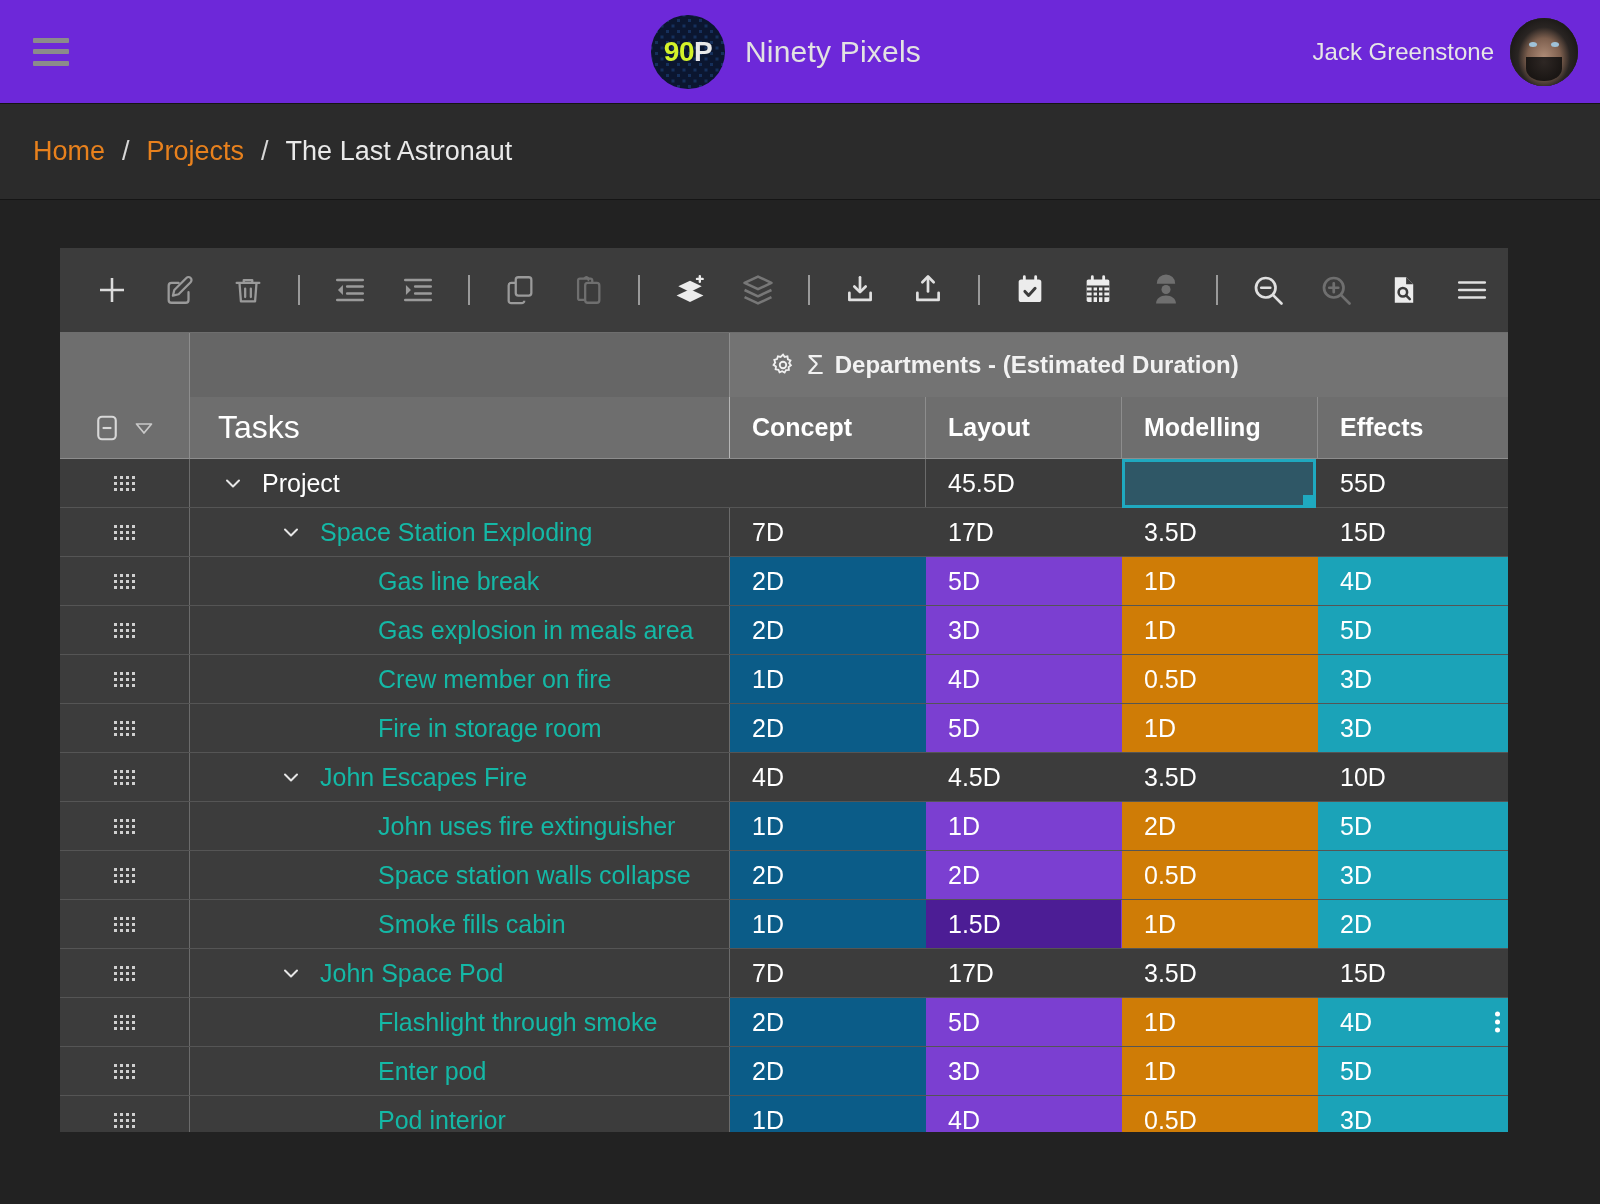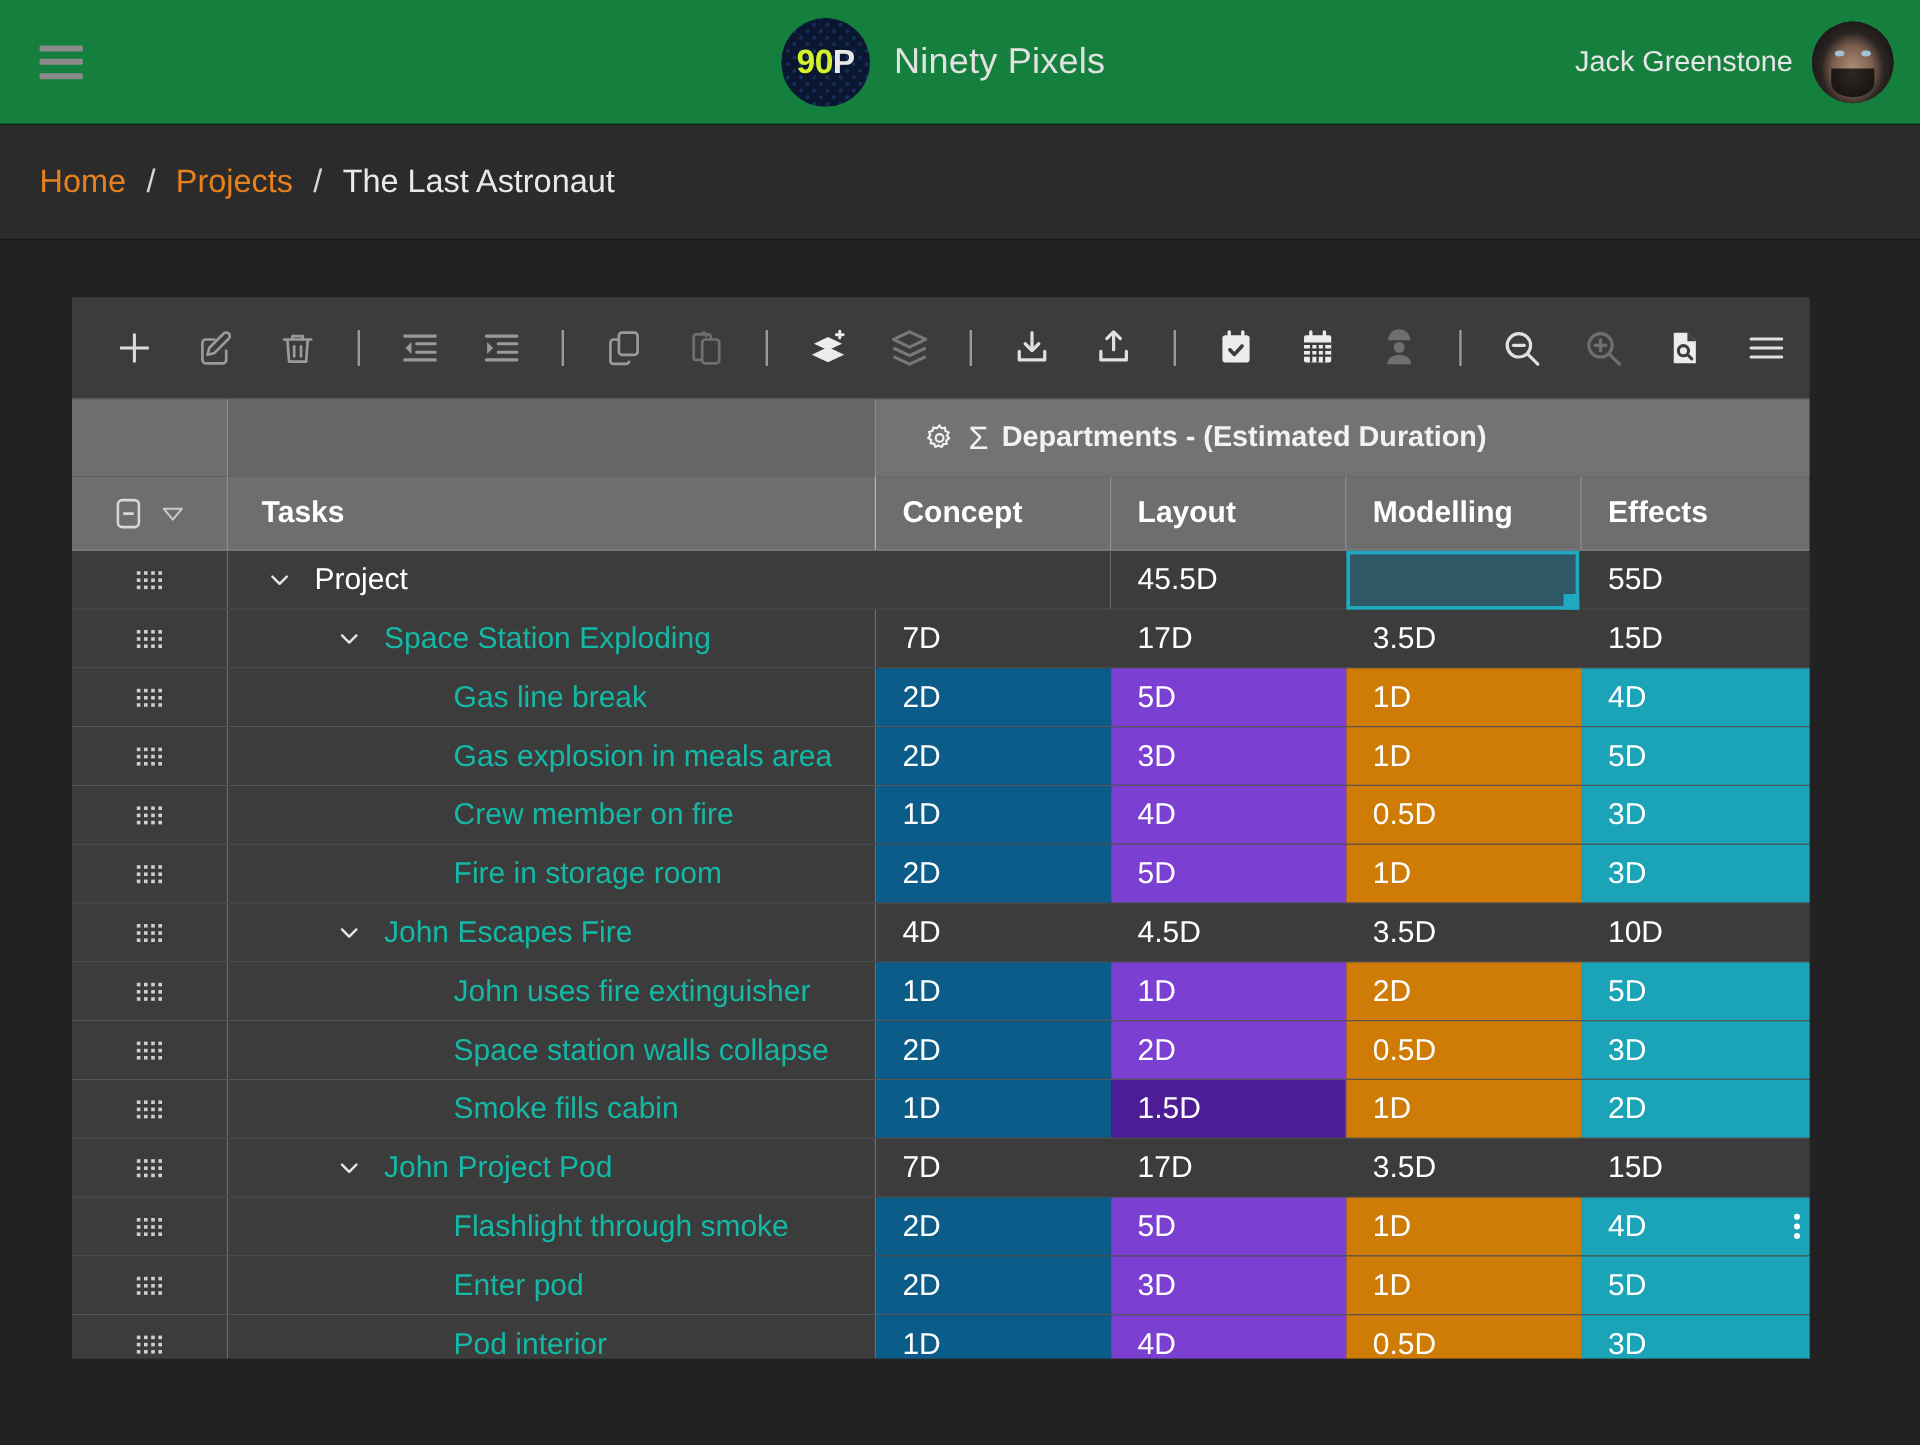--- a/index.html
+++ b/index.html
@@ -7,21 +7,21 @@
     width: 1600px; height: 1204px;
     background: #222222;
     font-family: "Liberation Sans", sans-serif;
     overflow: hidden;
   }
 
   
   .topbar {
     position: relative;
     height: 104px;
-    background: #15803d;
+    background: #6d28d9;
     border-bottom: 1px solid #151515;
     display: flex; align-items: center;
   }
   .hamburger {
     position: absolute; left: 33px; top: 50%; transform: translateY(-50%);
     width: 36px; height: 28px;
     display: flex; flex-direction: column; justify-content: space-between;
     cursor: pointer;
   }
   .hamburger span { display: block; height: 5px; border-radius: 1px; background: #8b8b8b; }
@@ -114,21 +114,21 @@
   }
 
   
   .colhdr { display: flex; height: 62px; background: #6e6e6e; border-bottom: 1px solid #8d8d8d; }
   .ch-handle {
     width: 130px; display: flex; align-items: center; gap: 12px;
     padding-left: 34px; border-right: 1px solid #8d8d8d;
   }
   .ch-tasks {
     flex: 1; display: flex; align-items: center; padding-left: 28px;
-    color: #ffffff; font-size: 25px; font-weight: bold;
+    color: #ffffff; font-size: 32px; font-weight: normal;
     border-right: 1px solid #b5b5b5;
   }
   .ch-col {
     width: 196px; display: flex; align-items: center; padding-left: 22px;
     color: #ffffff; font-size: 25px; font-weight: bold;
     border-right: 1px solid #8d8d8d;
   }
   .ch-col.last { width: 190px; border-right: none; }
 
   
@@ -769,21 +769,21 @@
             <i></i>
             <i></i>
           </div>
         </div>
         <div class="r-task">
           <div class="caret" style="left: 89px;">
             <svg width="24" height="24" viewBox="0 0 24 24" fill="none" stroke="#e6e6e6" stroke-width="2" stroke-linecap="round" stroke-linejoin="round">
               <path d="M6 9.5l6 6 6-6"></path>
             </svg>
           </div>
-          <span class="label orange" style="margin-left: 130px;">John Project Pod</span>
+          <span class="label orange" style="margin-left: 130px;">John Space Pod</span>
         </div>
         <div class="r-cell plain" style="border-right: 1px solid rgb(60, 60, 60);">
           <span>7D</span>
         </div>
         <div class="r-cell plain" style="border-right: 1px solid rgb(60, 60, 60);">
           <span>17D</span>
         </div>
         <div class="r-cell plain" style="border-right: 1px solid rgb(60, 60, 60);">
           <span>3.5D</span>
         </div>

